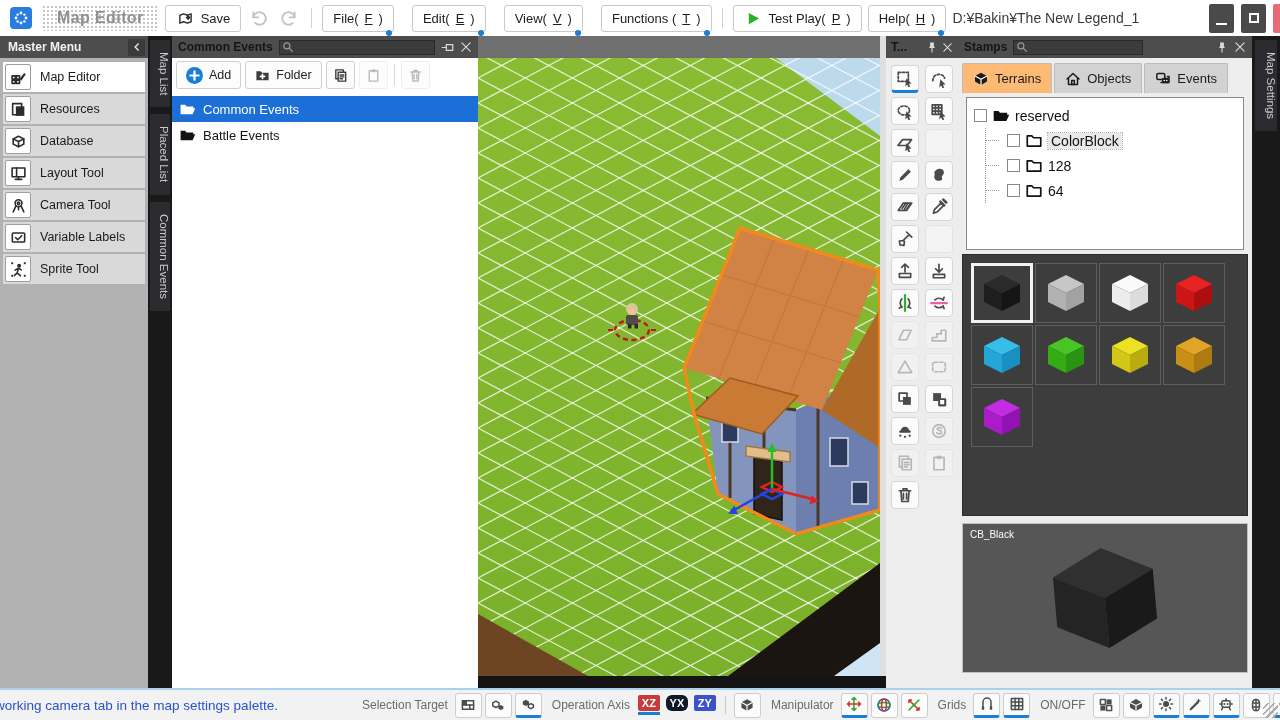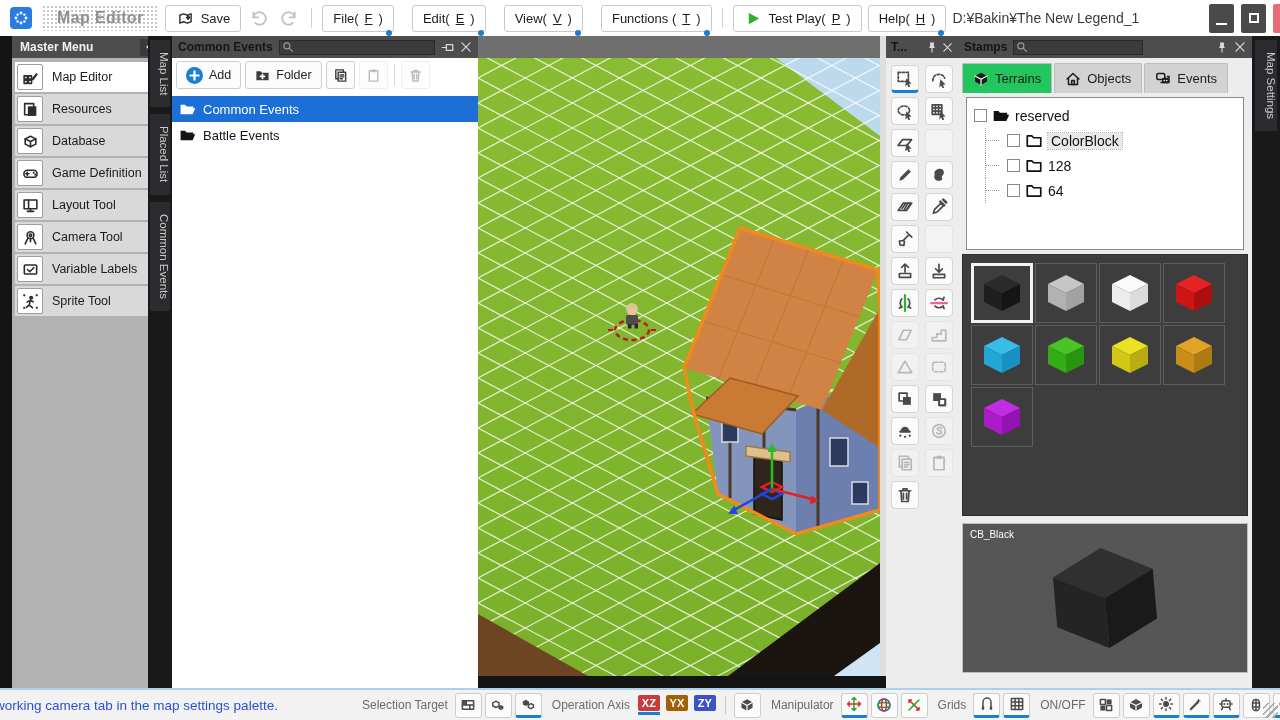--- a/index.html
+++ b/index.html
@@ -35,21 +35,21 @@
   .glyph-max { width:10px; height:10px; border:2px solid #fff; }
 
   
   .phead { height:22px; background:#4d4d4d; display:flex; align-items:center; padding:0 6px; gap:6px; }
   .ptitle { font-weight:bold; font-size:12px; color:#151515; white-space:nowrap; overflow:hidden; }
   .psearch { flex:1; height:15px; background:#3b3b3b; border:1px solid #2a2a2a; display:flex;
              align-items:center; padding:0 2px; color:#999; min-width:0; }
   .phicon { color:#dcdcdc; display:flex; flex:none; }
 
   
-  .sidebar { left:12px; top:36px; width:148px; height:652px; background:#b2b2b2; }
+  .sidebar { left:0; top:36px; width:148px; height:652px; background:#b2b2b2; }
   .mm-header { height:22px; background:#4d4d4d; color:#f2f2f2; font-size:12px; font-weight:bold;
                display:flex; align-items:center; padding:0 3px 0 8px; }
   .mm-collapse { margin-left:auto; width:17px; height:17px; background:#3a3a3a; color:#e8e8e8;
                  display:flex; align-items:center; justify-content:center; }
   .mm-items { padding:4px 3px; }
   .mm-item { display:flex; align-items:center; height:30px; background:#d9d9d9; margin-bottom:2px;
              padding:2px; }
   .mm-item.selected { background:#ffffff; }
   .mm-ic { width:26px; height:26px; background:#fff; border:1px solid #9e9e9e; border-radius:2px;
            display:flex; align-items:center; justify-content:center; color:#2c2c2c; flex:none; }
@@ -96,21 +96,21 @@
   .tool.selected { border-bottom:3px solid var(--accent); }
   .tool.disabled { opacity:.32; }
   .tool.empty { background:#f3f3f3; border-color:#e3e3e3; }
 
   
   .stamps-panel { left:958px; top:36px; width:294px; height:652px; background:#ededed; }
   .st-tabs { display:flex; gap:2px; padding:5px 4px 0; }
   .st-tab { display:inline-flex; align-items:center; gap:6px; height:30px; padding:0 10px;
             font-size:13px; color:#1c1c1c; background:#d2d2d2; border:1px solid #bcbcbc;
             border-bottom:none; border-radius:2px 2px 0 0; }
-  .st-tab.selected { background:#22c55e; }
+  .st-tab.selected { background:#fdba74; }
   .st-tree { margin:4px 8px; background:#fff; border:1px solid #8a8a8a; height:153px;
              padding:5px 2px; overflow:hidden; }
   .tr-row { display:flex; align-items:center; height:25px; font-size:14px; color:#111; gap:5px;
             padding-left:5px; }
   .tr-cb { width:13px; height:13px; border:1px solid #888; background:#fff; flex:none; }
   .tr-label { white-space:nowrap; }
   .tr-label.hl { background:#e9e9e9; outline:1px dotted #b5b5b5; padding:0 3px; }
   .tguide { width:17px; height:25px; flex:none; border-left:1px dotted #9a9a9a; position:relative;
             margin-left:11px; }
   .tguide::after { content:""; position:absolute; top:12px; left:0; width:13px;
@@ -284,32 +284,20 @@
           <span class="mm-label">Resources</span>
         </div>
         <div class="mm-item">
           <span class="mm-ic">
             <svg class="ic" width="17" height="17" viewBox="0 0 16 16" fill="none" stroke="currentColor" stroke-width="1.5" stroke-linecap="round" stroke-linejoin="round">
               <path d="M3 5.5 8 3l5 2.5v5L8 13 3 10.5z"></path>
               <path d="M3 5.5 8 8l5-2.5M8 8v5"></path>
             </svg>
           </span>
           <span class="mm-label">Database</span>
-        </div>
-        <div class="mm-item">
-          <span class="mm-ic">
-            <svg class="ic" width="17" height="17" viewBox="0 0 16 16" fill="none" stroke="currentColor" stroke-width="1.5" stroke-linecap="round" stroke-linejoin="round">
-              <rect x="1.8" y="5" width="12.4" height="6.6" rx="3.2"></rect>
-              <line x1="5" y1="6.8" x2="5" y2="9.8"></line>
-              <line x1="3.5" y1="8.3" x2="6.5" y2="8.3"></line>
-              <circle cx="11" cy="7.3" r="1" fill="currentColor" stroke="none"></circle>
-              <circle cx="12.6" cy="9.1" r="1" fill="currentColor" stroke="none"></circle>
-            </svg>
-          </span>
-          <span class="mm-label">Game Definition</span>
         </div>
         <div class="mm-item">
           <span class="mm-ic">
             <svg class="ic" width="17" height="17" viewBox="0 0 16 16" fill="none" stroke="currentColor" stroke-width="1.5" stroke-linecap="round" stroke-linejoin="round">
               <rect x="2" y="2.8" width="12" height="8.2"></rect>
               <line x1="6.2" y1="2.8" x2="6.2" y2="11"></line>
               <line x1="8" y1="11" x2="8" y2="13.5"></line>
               <line x1="5" y1="13.5" x2="11" y2="13.5"></line>
             </svg>
           </span>
@@ -994,21 +982,21 @@
           </svg>
         </div>
       </span>
     <span class="sb-label">Operation Axis</span>
     <span id="axis-badges" style="display:flex;gap:4px">
         <div class="axwrap on">
           <div class="axis" style="background: rgb(198, 60, 60);">XZ</div>
           <div class="axbar"></div>
         </div>
         <div class="axwrap">
-          <div class="axis" style="background: #a16207;">YX</div>
+          <div class="axis" style="background: #0f172a; border-radius: 6px;">YX</div>
           <div class="axbar"></div>
         </div>
         <div class="axwrap">
           <div class="axis" style="background: rgb(60, 82, 200);">ZY</div>
           <div class="axbar"></div>
         </div>
       </span>
     <span class="sb-sep"></span>
     <span id="axis-cube-slot" style="display:flex">
         <div class="sb-btn">

